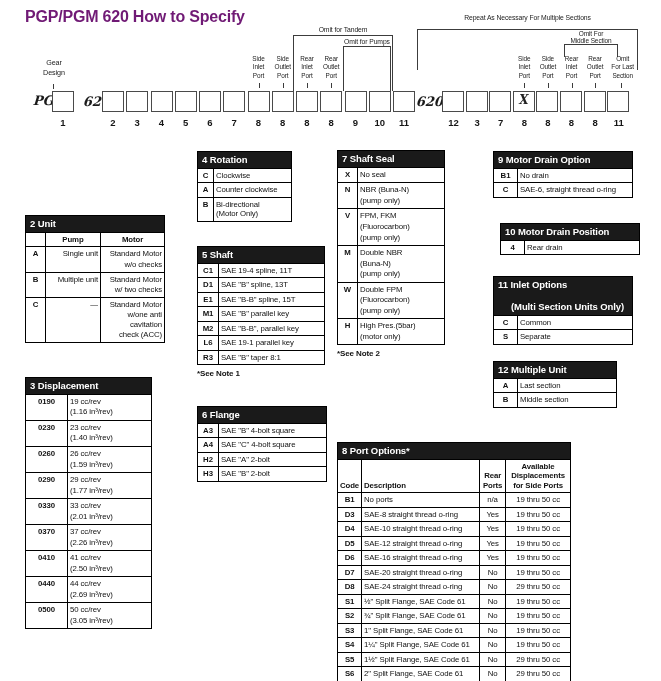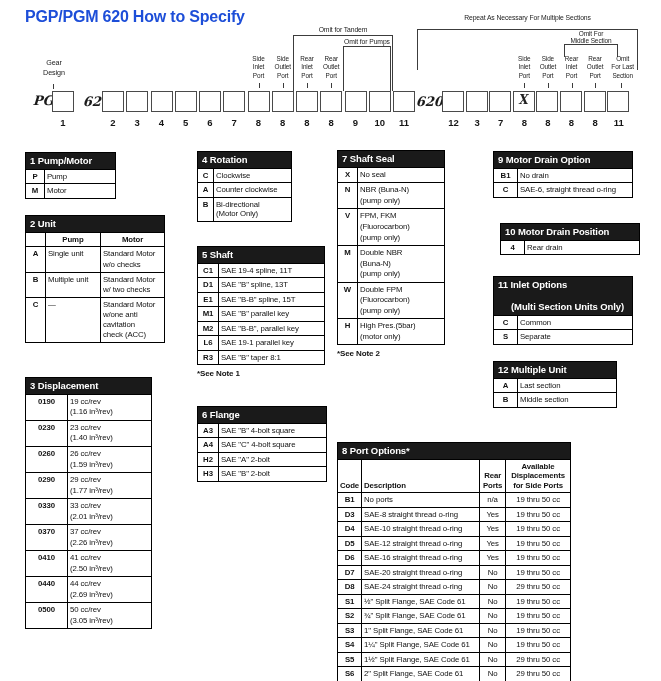--- a/index.html
+++ b/index.html
@@ -1,39 +1,39 @@
 <!DOCTYPE html>
 <html><head>
 <meta charset="utf-8">
 <style>
   * { box-sizing: border-box; margin: 0; padding: 0; }
   body { width: 661px; height: 681px; background: #fff; font-family: "Liberation Sans", sans-serif; }
   .page { position: relative; width: 661px; height: 681px; background: #fff; overflow: hidden; }
-  .title { position: absolute; left: 25px; top: 8px; font-size: 16px; font-weight: bold; color: #1d4ed8; letter-spacing: -0.2px; }
+  .title { position: absolute; left: 25px; top: 8px; font-size: 16px; font-weight: bold; color: #701a75; letter-spacing: -0.2px; }
 
   
   #diagram { position: absolute; left: 0; top: 0; width: 661px; height: 145px; }
   .cbox { position: absolute; width: 22px; height: 21px; border: 1.5px solid #4a4a4a; background: #fff; }
   .xmark { font-family: "DejaVu Serif", serif; font-style: italic; font-weight: bold; font-size: 12px; line-height: 17px; text-align: center; color: #222; }
   .boxnum { position: absolute; font-size: 9.5px; font-weight: bold; color: #161616; text-align: center; }
   .portlabel { position: absolute; font-size: 6.4px; line-height: 1.32; text-align: center; color: #222; white-space: pre-line; letter-spacing: -0.1px; }
   .tick { position: absolute; width: 1px; height: 5px; background: #3c3c3c; }
   .bracket { position: absolute; border: 1.4px solid #3c3c3c; border-bottom: none; }
   .blabel { position: absolute; font-size: 6.8px; text-align: center; color: #222; white-space: pre-line; line-height: 1.1; letter-spacing: -0.1px; }
   .prefix, .series { position: absolute; font-family: "DejaVu Serif", serif; font-style: italic; font-weight: bold; font-size: 13px; color: #1a1a1a; transform: skewX(-6deg); }
 
   
   .tbl { position: absolute; }
   .codebar { background: #1a1a1a; color: #fff; font-weight: bold; font-size: 9.5px; line-height: 1.15; padding: 3px 2px 2px 4px; border: 1px solid #000; border-bottom: none; letter-spacing: -0.1px; white-space: nowrap; }
   .codebar .l2 { padding-left: 13px; margin-top: 11px; }
   .tbl table { border-collapse: collapse; width: 100%; }
   .tbl td, .tbl th { border: 1px solid #000; font-size: 7.8px; line-height: 1.22; padding: 2px 2px; vertical-align: top; color: #111; white-space: pre-line; letter-spacing: -0.1px; }
   .tbl th { font-weight: bold; text-align: center; }
   td.col-code { font-weight: bold; text-align: center; padding-left: 1px; padding-right: 1px; }
-  td.col-pump, td.col-motor { text-align: left; }
+  td.col-pump, td.col-motor { text-align: right; }
   td.col-rear, td.col-disp { text-align: center; }
   #t7 td { line-height: 1.35; }
   #t2 td { line-height: 1.3; }
   #t3 td { line-height: 1.35; }
   #t8 th { vertical-align: bottom; }
   .note { font-size: 8px; font-weight: bold; color: #111; margin-top: 4px; letter-spacing: -0.1px; }
 </style>
 </head>
 <body>
 
@@ -132,39 +132,20 @@
       <div class="portlabel" style="left: 573.1px; top: 55px; width: 44px;">Rear
 Outlet
 Port</div>
       <div class="tick" style="left: 595.1px; top: 83px;"></div>
       <div class="portlabel" style="left: 600.7px; top: 55px; width: 44px;">Omit
 For Last
 Section</div>
       <div class="tick" style="left: 620.7px; top: 83px;"></div>
     </div>
 
-  <div class="tbl" id="t1" style="left:25px;top:152px;width:91px">
-    <div class="codebar">1 Pump/Motor</div>
-    <table>
-        <colgroup>
-          <col style="width:19px">
-          <col>
-        </colgroup>
-      <tbody>
-          <tr>
-            <td class="col-code">P</td>
-            <td class="col-desc">Pump</td>
-          </tr>
-          <tr>
-            <td class="col-code">M</td>
-            <td class="col-desc">Motor</td>
-          </tr>
-        </tbody>
-      </table>
-  </div>
 
   <div class="tbl" id="t2" style="left:25px;top:215px;width:140px">
     <div class="codebar">2 Unit</div>
     <table>
         <colgroup>
           <col style="width:20px">
           <col style="width:55px">
           <col>
         </colgroup>
       <thead>

